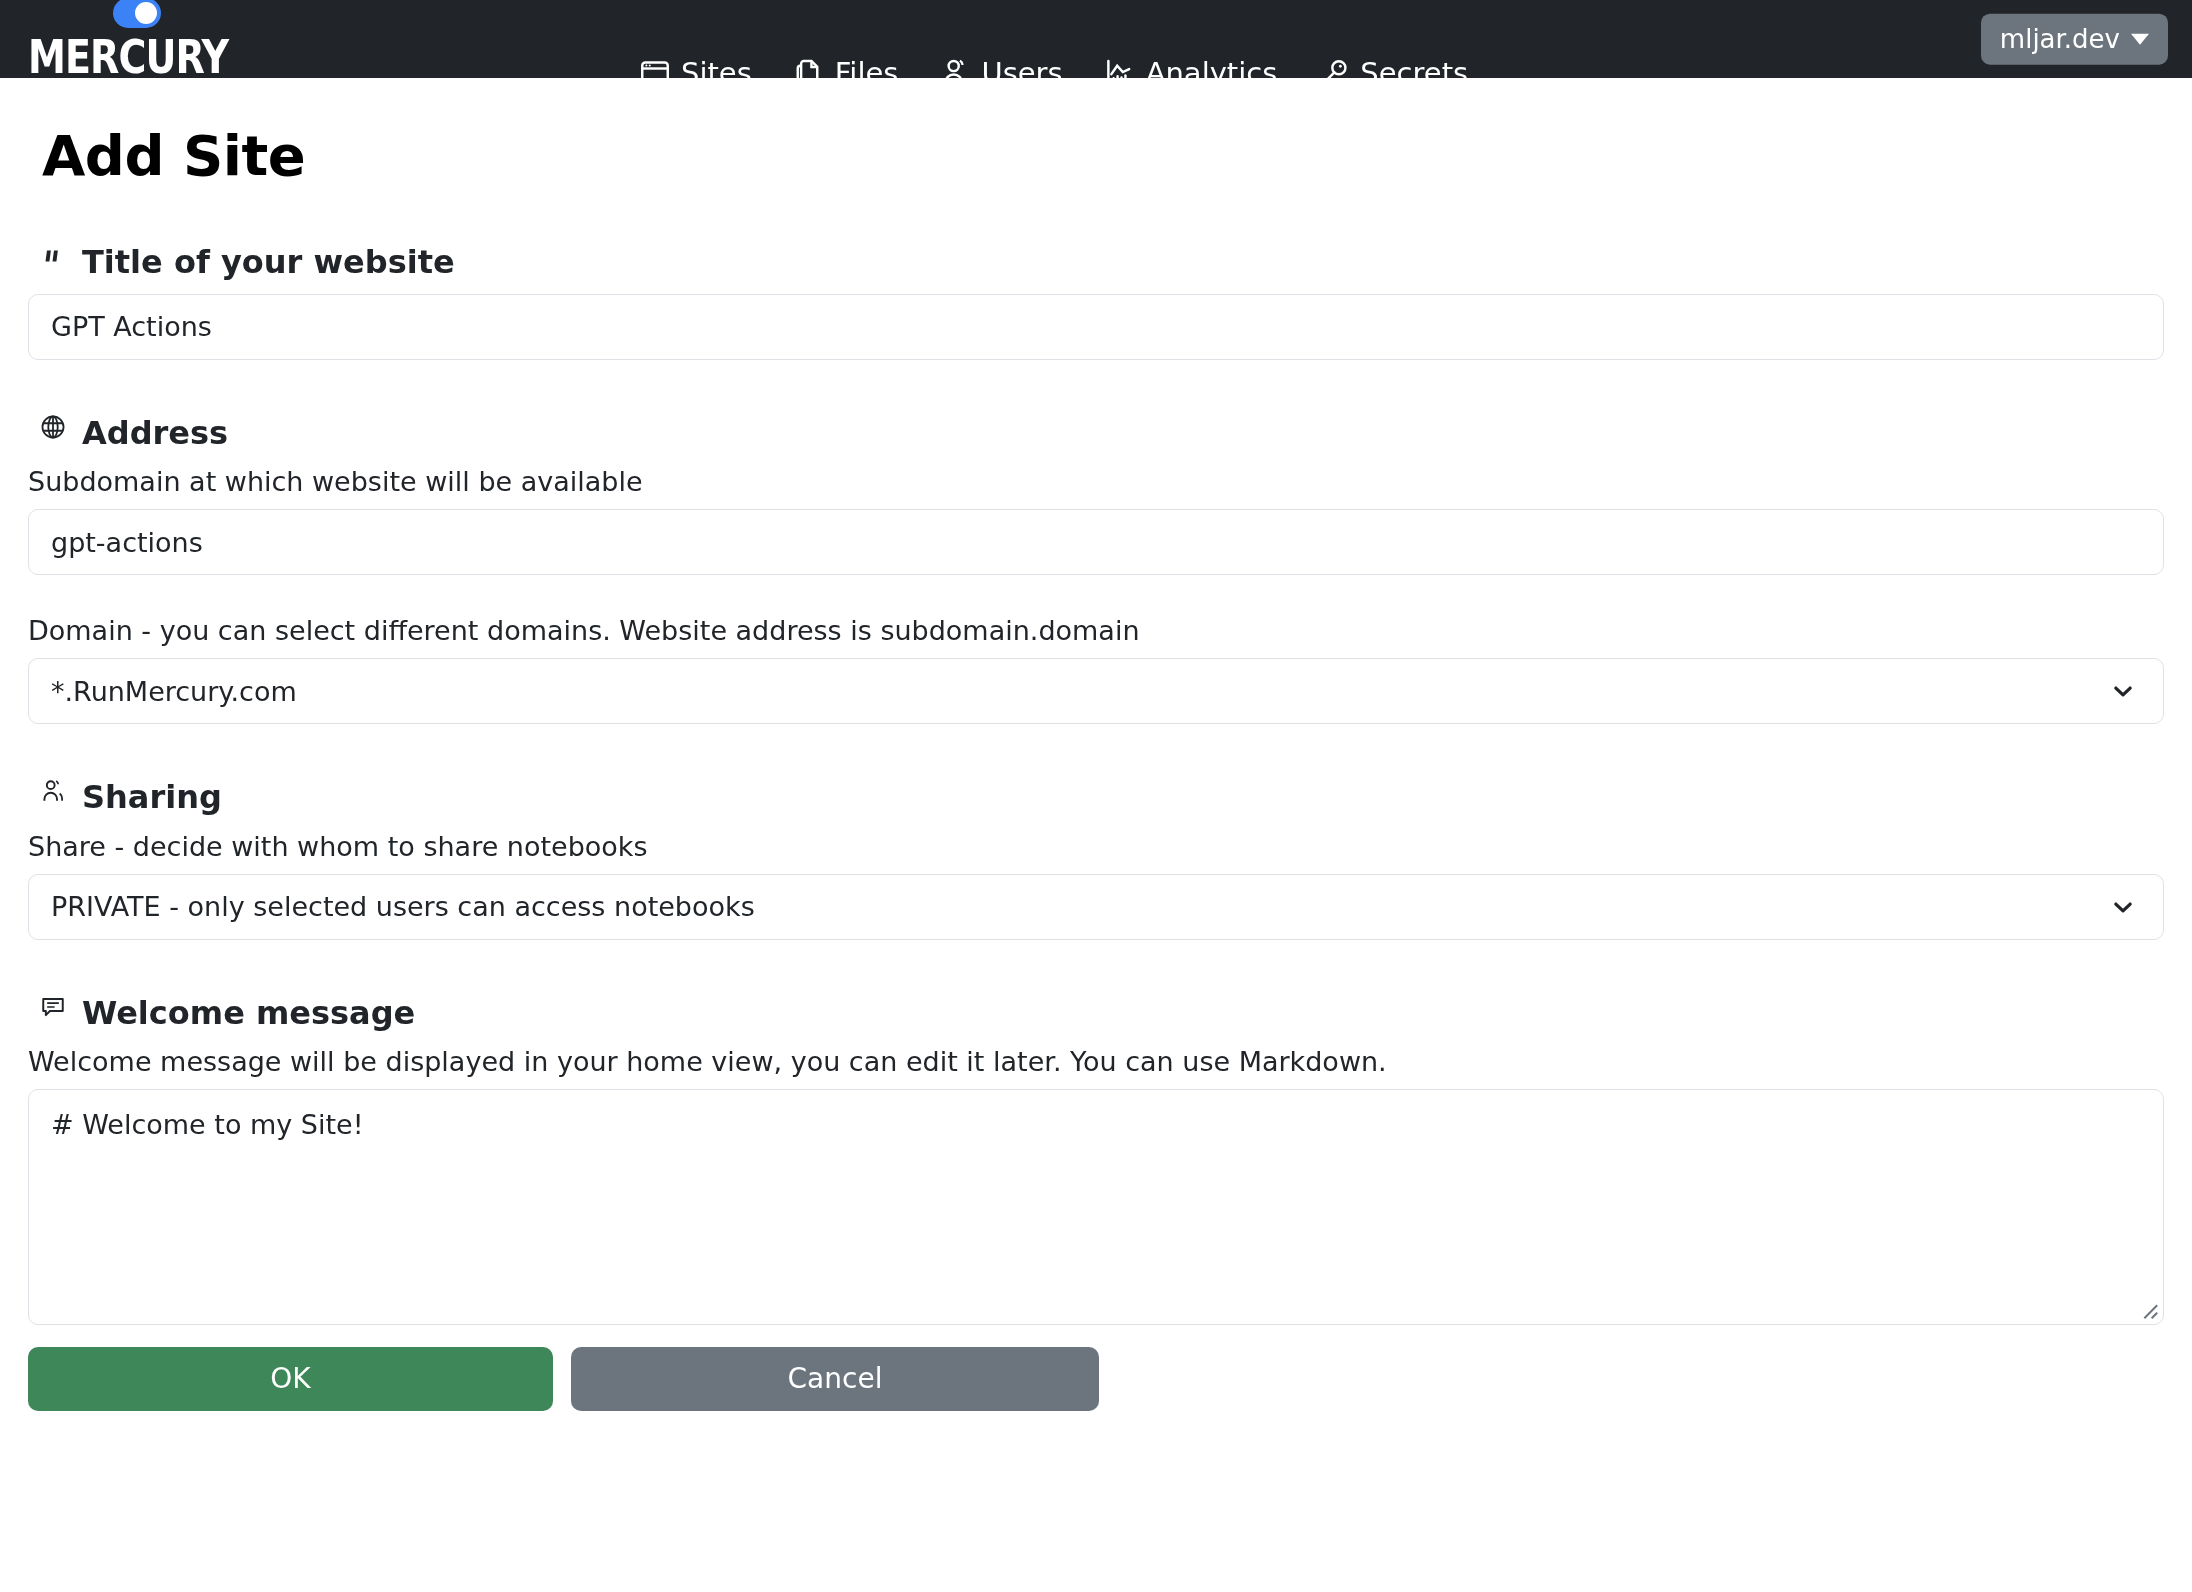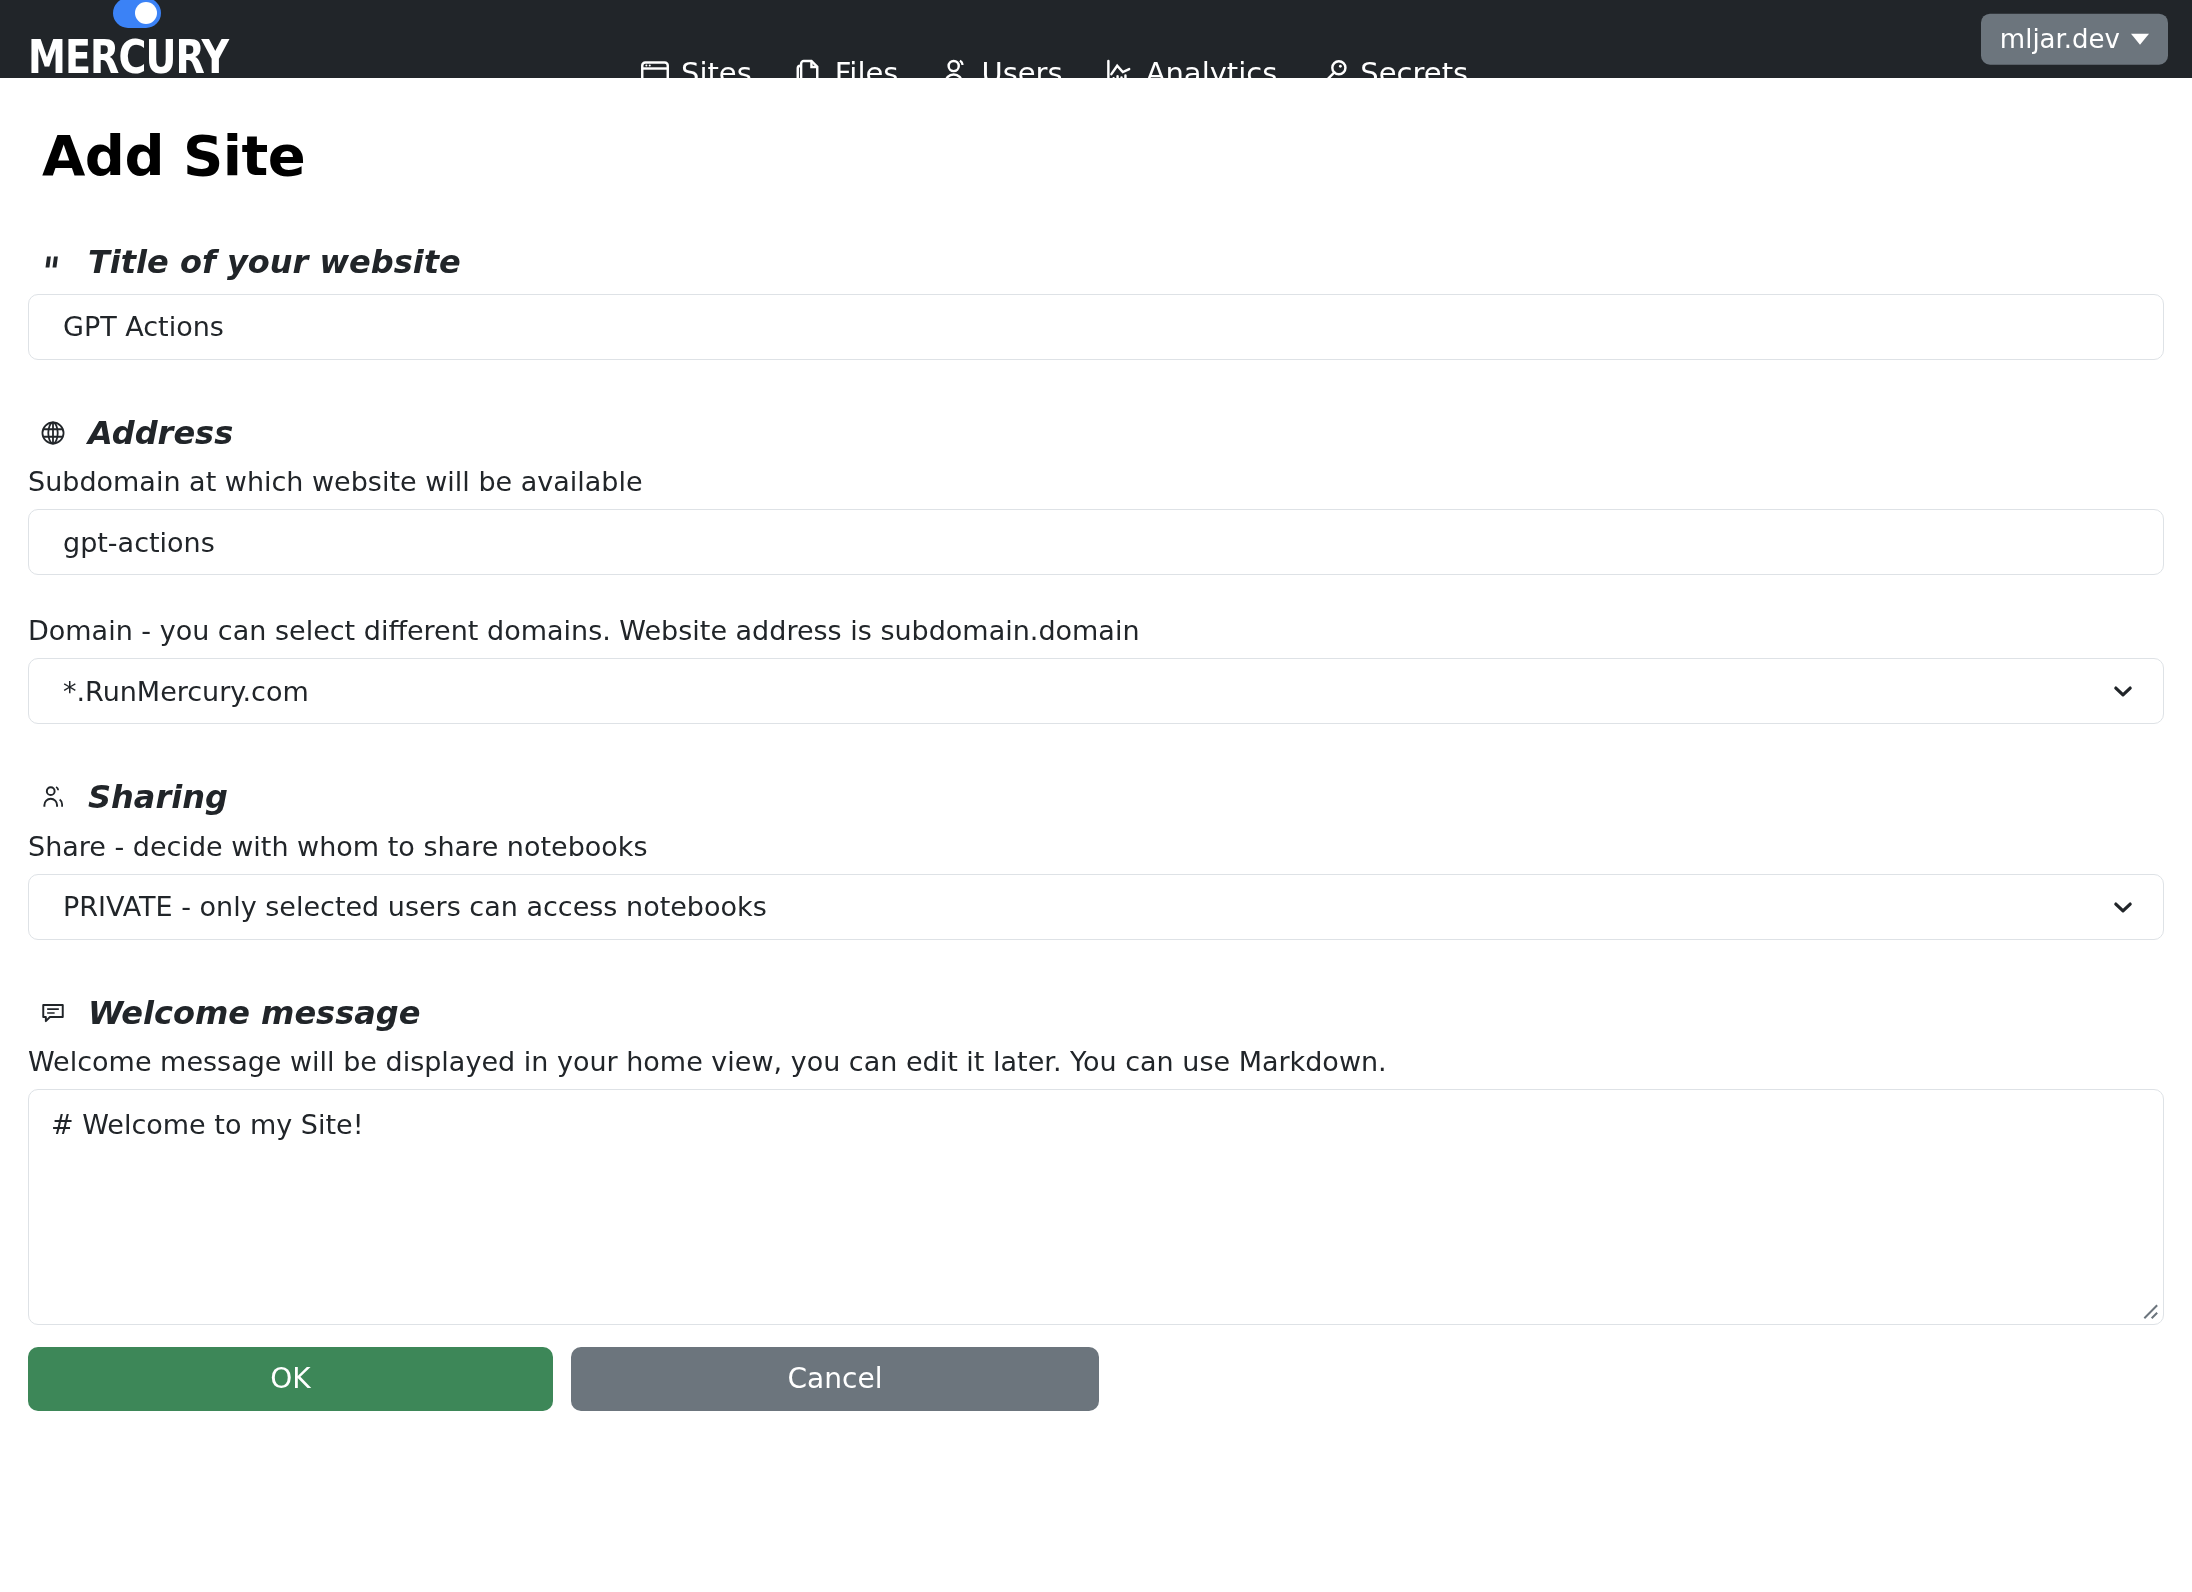--- a/index.html
+++ b/index.html
@@ -113,24 +113,23 @@
     margin: 44px 0 0 14px;
     letter-spacing: -0.5px;
     line-height: 1.2;
   }
 
   .section {
     margin-top: 54px;
   }
   .section-head {
     display: flex;
-    align-items: center;
-    gap: 22px;
+    align-items: flex-start;
+    gap: 16px;
     margin: 0 0 12px 12px;
-    font-style: italic;
   }
   .section-head .ico { display: flex; align-items: center; color: #212529; }
   .section-title {
     font-size: 32px;
     font-weight: 700;
     color: #212529;
     line-height: 1.2;
   }
   .field-label {
     font-size: 27px;
@@ -139,21 +138,21 @@
     line-height: 1.3;
   }
   .control {
     width: 100%;
     height: 66px;
     border: 1px solid #dee2e6;
     border-radius: 10px;
     background: #ffffff;
     font-size: 27px;
     color: #212529;
-    padding: 0 34px;
+    padding: 0 22px;
     font-family: "DejaVu Sans", sans-serif;
     display: flex;
     align-items: center;
     line-height: 1;
   }
   .select-wrap { position: relative; width: 100%; }
   .select-wrap .chev {
     position: absolute;
     right: 28px;
     top: 50%;

